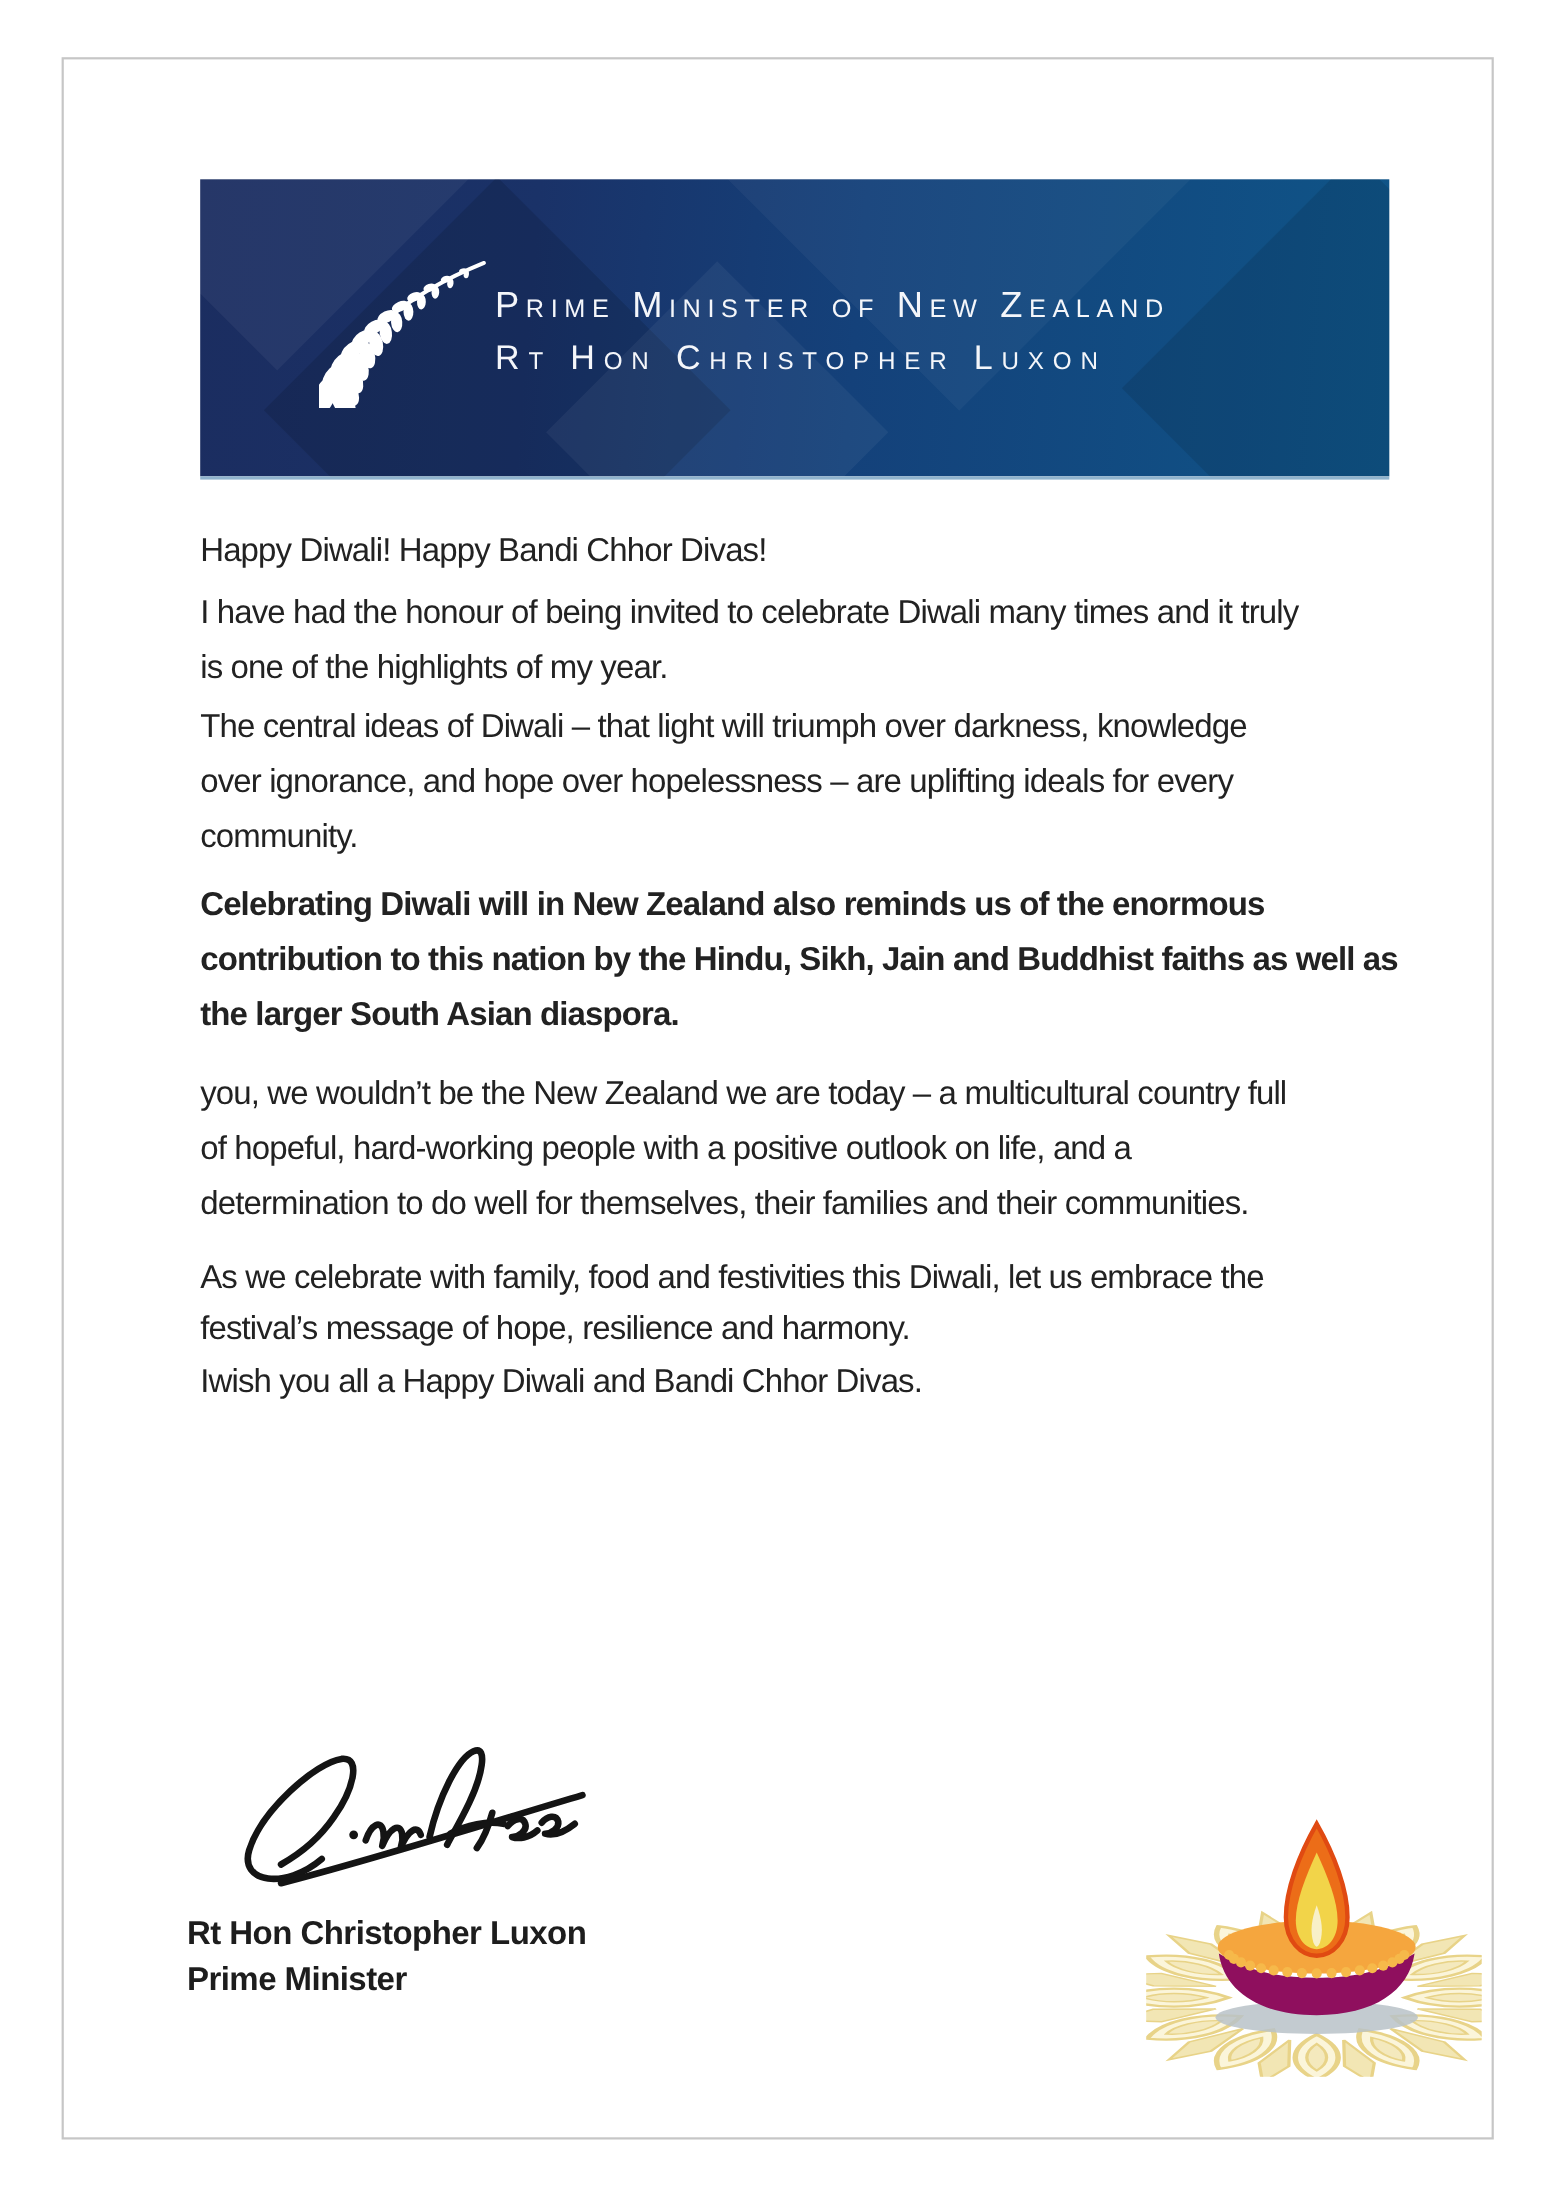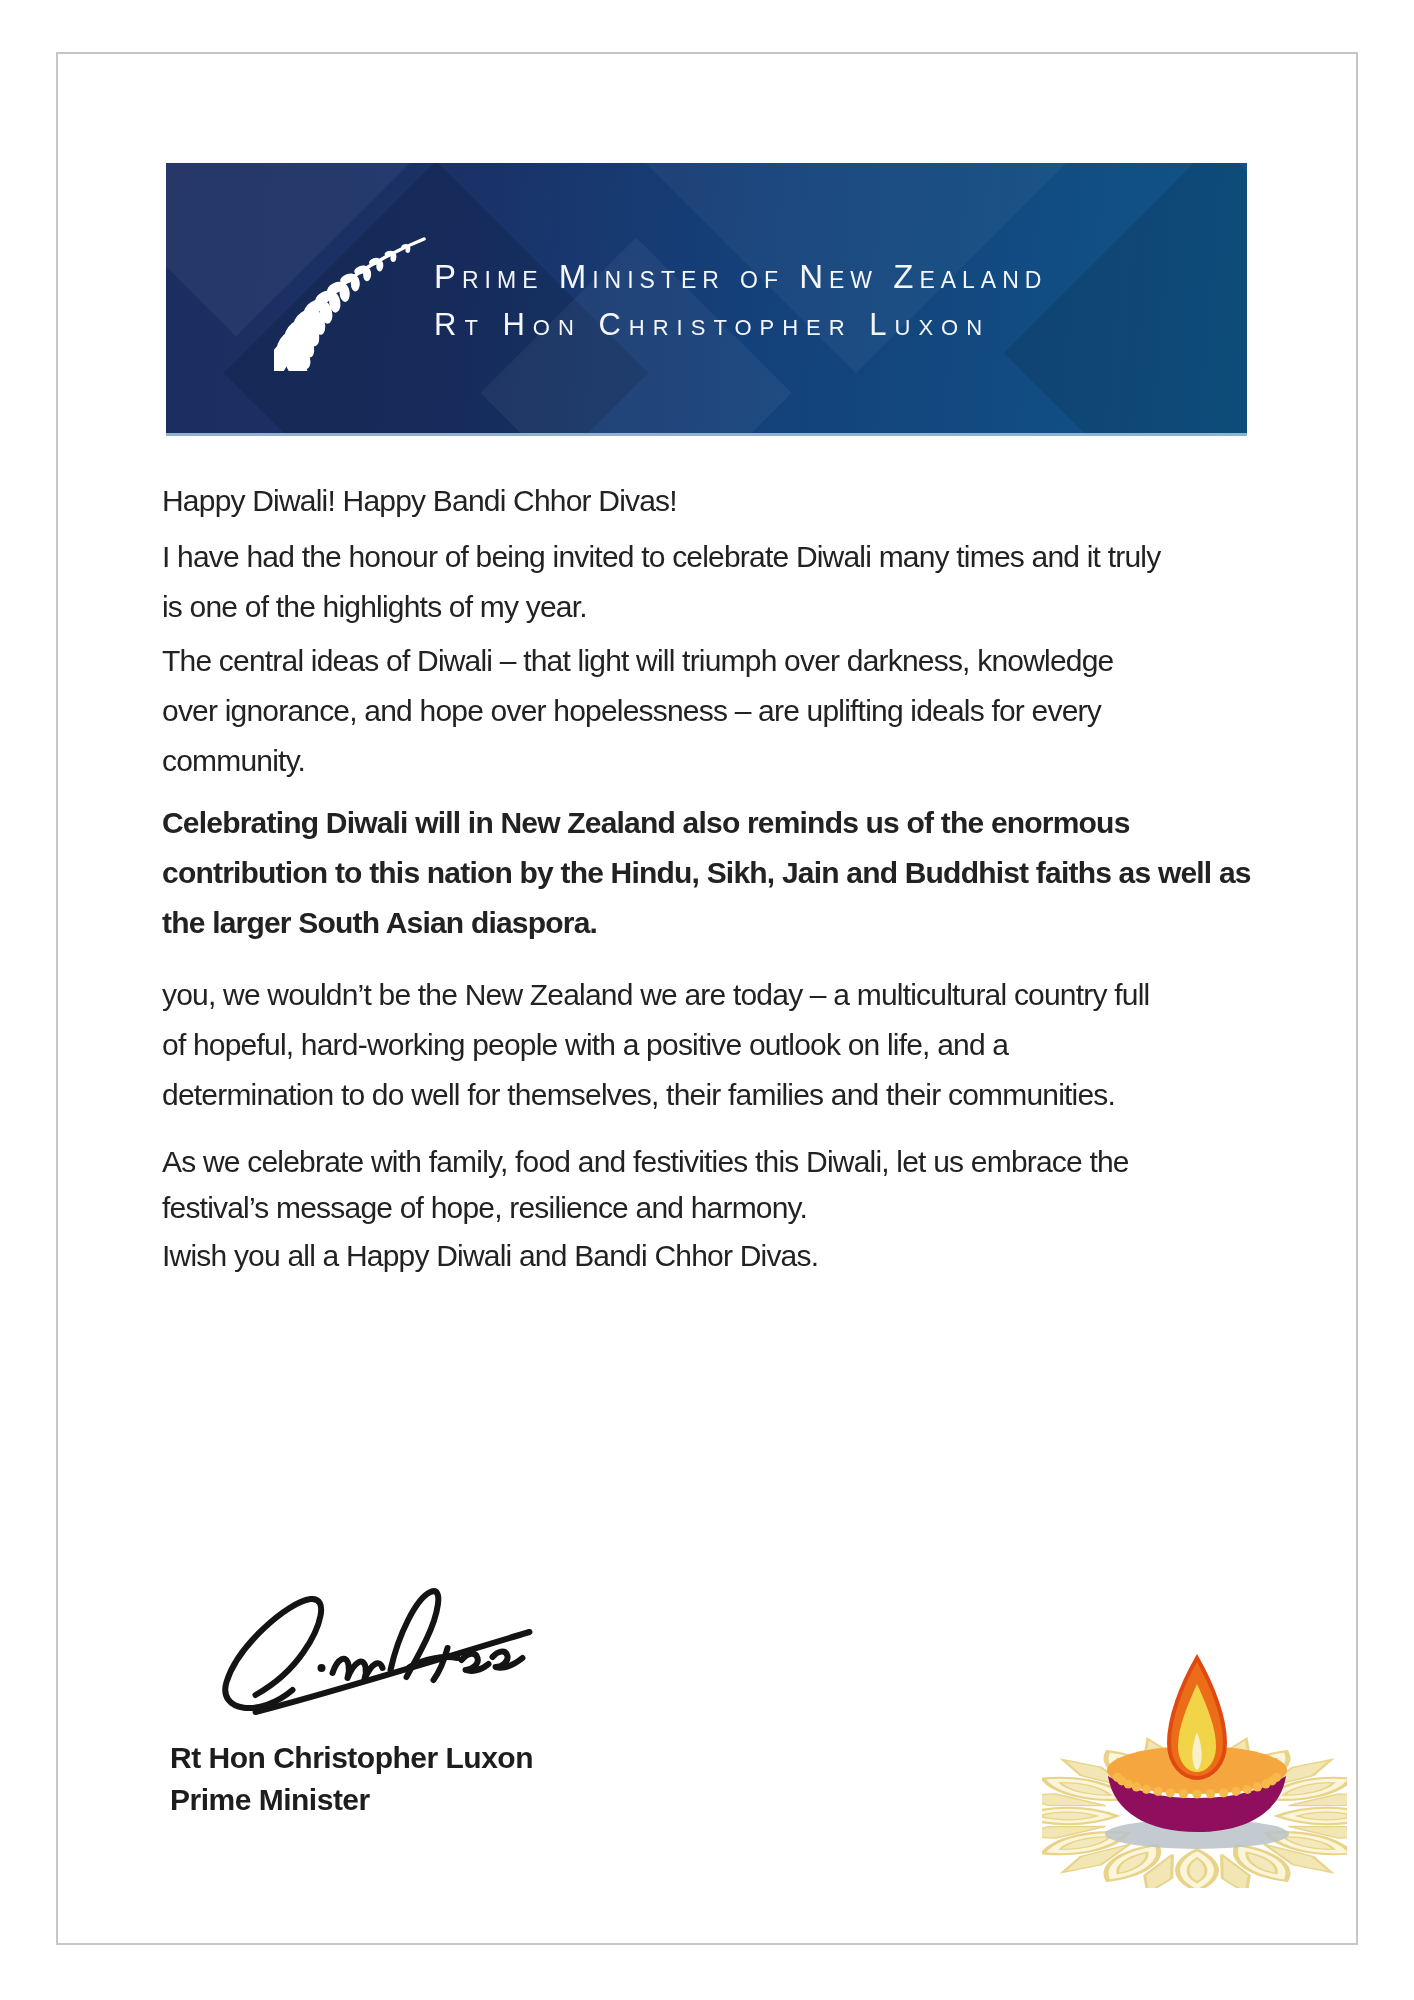--- a/index.html
+++ b/index.html
@@ -2,38 +2,38 @@
 <html><head>
 <meta charset="utf-8">
 <style>
   html,body{margin:0;padding:0;background:#ffffff;}
   body{width:1414px;height:2000px;position:relative;font-family:"Liberation Sans",sans-serif;overflow:hidden;}
 
   .page-frame{position:absolute;left:56px;top:52px;width:1302px;height:1893px;
     border:2px solid #c6c6c6;background:#ffffff;box-sizing:border-box;}
 
   
-  .banner{position:absolute;left:166px;top:163px;width:1081px;height:273px;
+  .banner{position:absolute;left:182px;top:163px;width:1081px;height:273px;
     background:linear-gradient(95deg,#1b2d60 0%,#1a3268 28%,#14417a 55%,#0f5588 100%);
     overflow:hidden;border-bottom:3px solid #8fb3cd;box-sizing:border-box;}
   .diamond{position:absolute;transform:rotate(45deg);}
   .d1{width:260px;height:260px;left:-60px;top:-140px;background:rgba(255,255,255,0.05);}
   .d2{width:300px;height:300px;left:120px;top:60px;background:rgba(0,0,0,0.12);}
   .d3{width:340px;height:340px;left:520px;top:-200px;background:rgba(255,255,255,0.04);}
   .d4{width:300px;height:300px;left:900px;top:40px;background:rgba(0,0,0,0.10);}
   .d5{width:220px;height:220px;left:360px;top:120px;background:rgba(255,255,255,0.05);}
 
   .fern{position:absolute;left:108px;top:68px;width:160px;height:140px;}
 
   .banner-text{position:absolute;left:268px;top:90px;color:#f4f6fa;}
   .banner-title{font-size:33px;font-variant:small-caps;letter-spacing:6px;line-height:48px;white-space:nowrap;}
   .banner-subtitle{font-size:31px;font-variant:small-caps;letter-spacing:8px;line-height:48px;white-space:nowrap;}
 
   
-  .letter{position:absolute;left:162px;top:476px;width:1140px;color:#222222;}
+  .letter{position:absolute;left:182px;top:476px;width:1140px;color:#222222;}
   .para{margin:0;}
   .para .line{font-size:30px;line-height:50px;letter-spacing:-0.8px;white-space:nowrap;}
   .para:nth-child(2){margin-top:6px;}
   .para:nth-child(3){margin-top:4px;}
   .para:nth-child(4){margin-top:12px;font-weight:bold;}
   .para:nth-child(5){margin-top:22px;}
   .para:nth-child(6){margin-top:19px;}
   .para:nth-child(6) .line{line-height:46px;}
 
   

